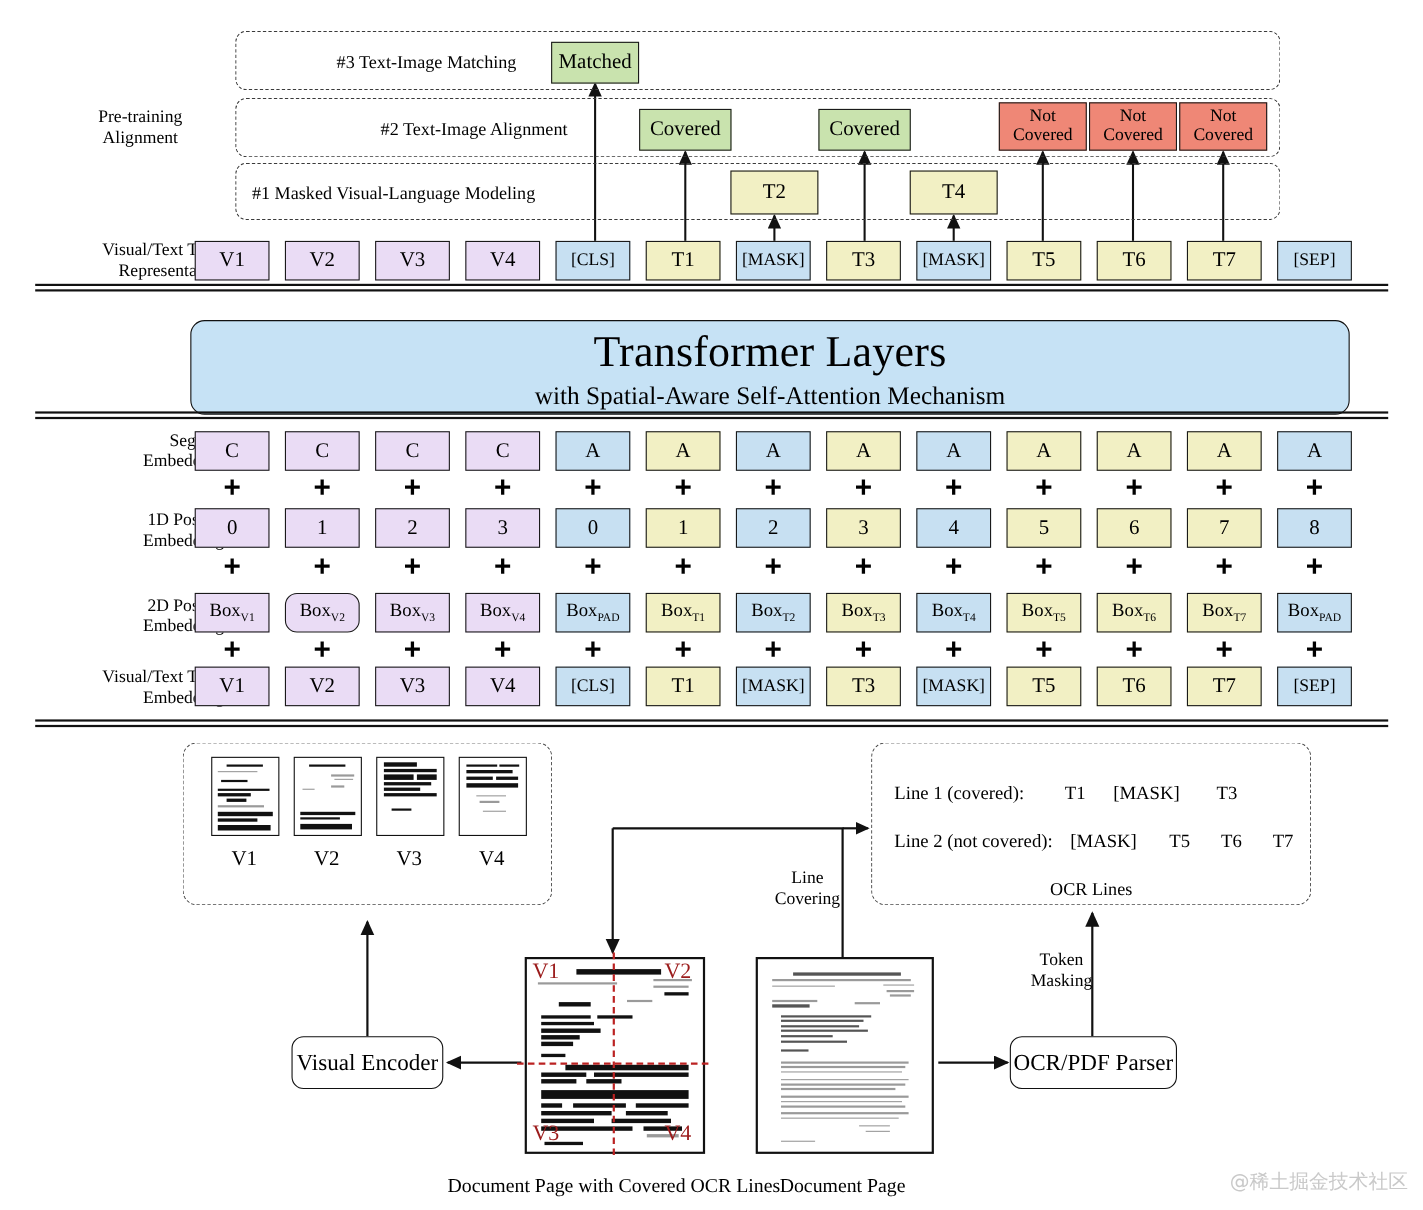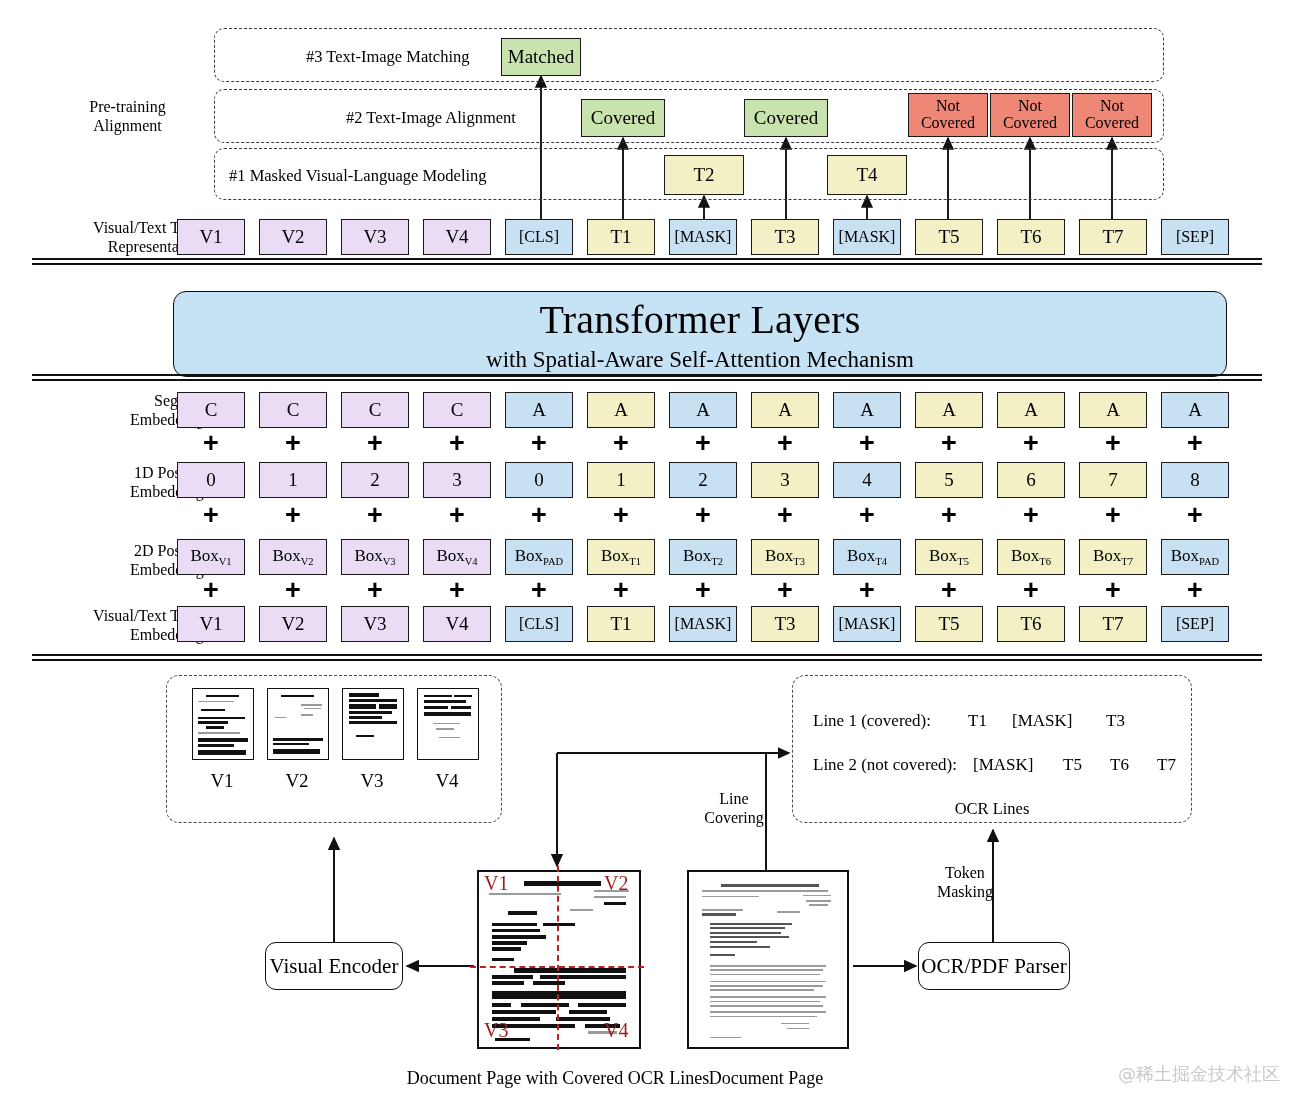--- a/index.html
+++ b/index.html
@@ -280,21 +280,21 @@
     </div>
 
   <div class="rowlabel" style="left:30px;top:542px;width:180px;text-align:right;">
     <div>2D Position</div>
     <div>Embeddings</div>
   </div>
   <div id="row-pos2d">
       <div class="box c-purple" style="left: 177px; top: 539px; width: 68px; height: 36px; font-size: 17px;">
         <span>Box<sub>V1</sub></span>
       </div>
-      <div class="box c-purple" style="left: 259px; top: 539px; width: 68px; height: 36px; font-size: 17px;">
+      <div class="box c-purple" style="left: 259px; top: 539px; width: 68px; height: 36px; font-size: 17px; border-radius: 11px;">
         <span>Box<sub>V2</sub></span>
       </div>
       <div class="box c-purple" style="left: 341px; top: 539px; width: 68px; height: 36px; font-size: 17px;">
         <span>Box<sub>V3</sub></span>
       </div>
       <div class="box c-purple" style="left: 423px; top: 539px; width: 68px; height: 36px; font-size: 17px;">
         <span>Box<sub>V4</sub></span>
       </div>
       <div class="box c-blue" style="left: 505px; top: 539px; width: 68px; height: 36px; font-size: 17px;">
         <span>Box<sub>PAD</sub></span>

